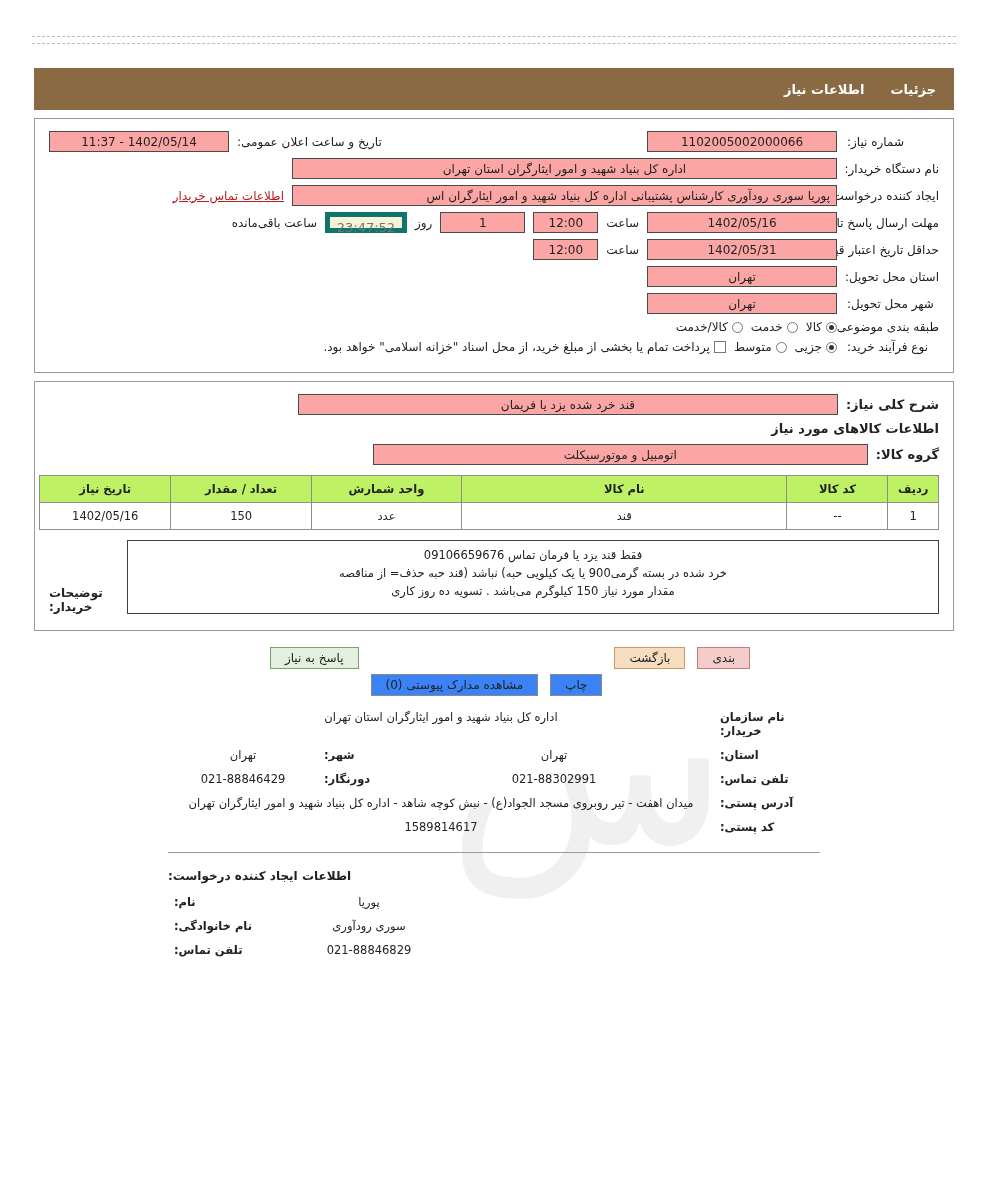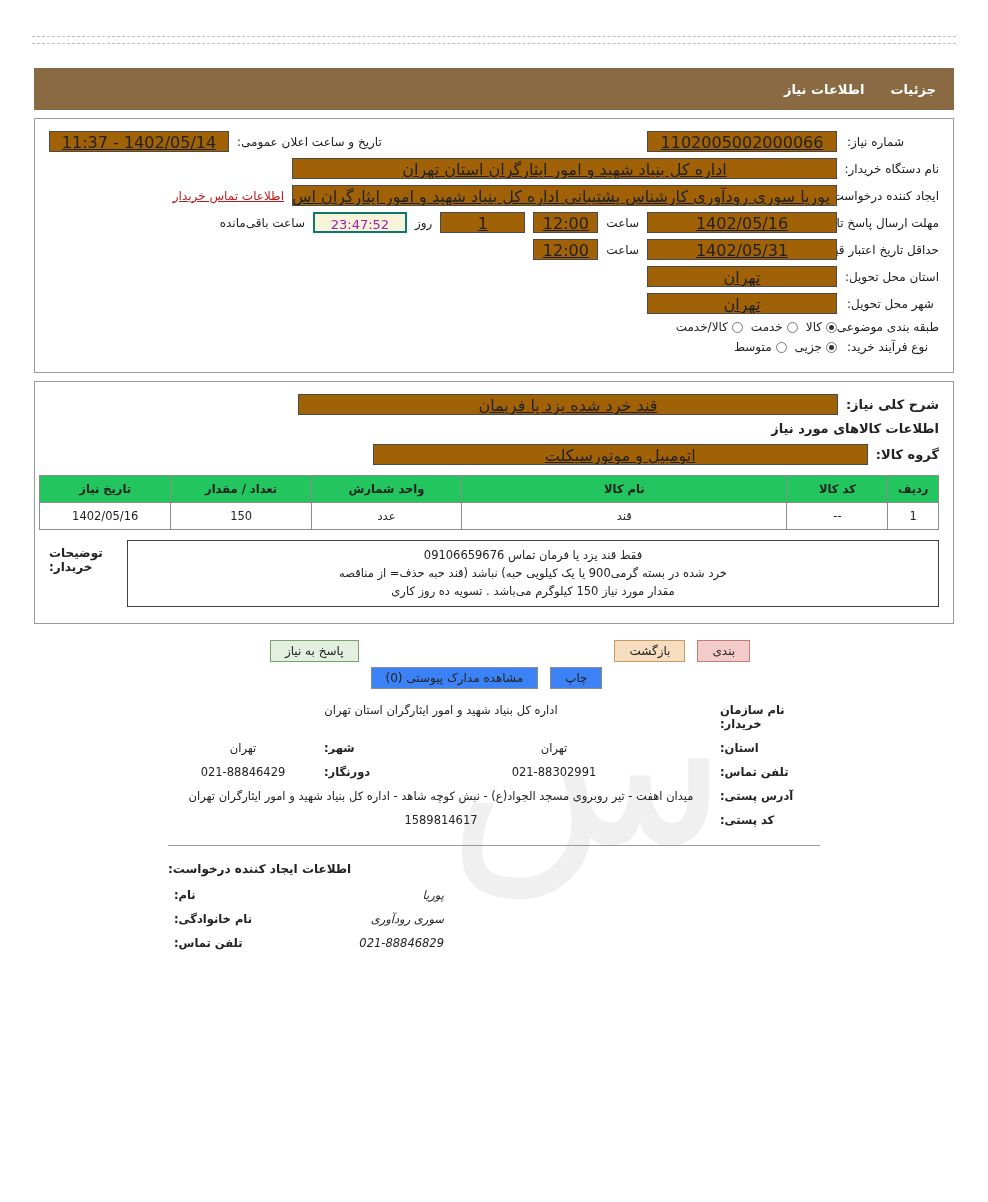--- a/index.html
+++ b/index.html
@@ -84,55 +84,54 @@
     white-space: nowrap;
   }
   .lbl-w {
     width: 92px;
     flex: 0 0 92px;
     text-align: left;
     padding-left: 2px;
   }
   .box {
     border: 1px solid #4a4a4a;
-    background: #a16207;
+    background: #fca5a5;
     height: 21px;
     line-height: 21px;
     padding: 0 6px;
-    font-size: 16px;
+    font-size: 12px;
     text-align: center;
     box-sizing: border-box;
     overflow: hidden;
     white-space: nowrap;
-    text-decoration: underline;
   }
   .box.right { text-align: right; }
   .w190 { width: 190px; }
   .w180 { width: 180px; }
   .w85  { width: 85px; }
   .w65  { width: 65px; }
   .w545 { width: 545px; }
   .w540 { width: 540px; }
   .w495 { width: 495px; }
   .link {
     color: #b91c1c;
     text-decoration: underline;
     font-size: 12px;
     cursor: pointer;
     white-space: nowrap;
   }
   .timer {
-    border: 2px solid #0f766e;
+    border: 5px solid #0f766e;
     background: #f7f3d8;
     height: 21px;
     line-height: 21px;
-    width: 94px;
+    width: 82px;
     text-align: center;
     font-size: 13px;
-    color: #a21caf;
+    color: #737373;
     box-sizing: border-box;
   }
   .mini-lbl { font-size: 12px; white-space: nowrap; }
   .radios { display: flex; align-items: center; gap: 4px; }
   .radio {
     width: 11px; height: 11px; border-radius: 50%;
     border: 1px solid #777; background: #fff; display: inline-block;
     position: relative; box-sizing: border-box;
   }
   .radio.on::after {
@@ -154,21 +153,21 @@
     font-size: 13px;
     white-space: nowrap;
   }
   table.items {
     width: 900px;
     margin: 10px auto 0 auto;
     border-collapse: collapse;
     font-size: 11.5px;
   }
   table.items th {
-    background: #22c55e;
+    background: #bef264;
     border: 1px solid #8d8d8d;
     height: 24px;
     font-weight: bold;
     color: #222;
   }
   table.items td {
     border: 1px solid #8d8d8d;
     height: 24px;
     text-align: center;
     background: #fff;
@@ -188,20 +187,21 @@
     line-height: 1.55;
     text-align: center;
   }
   .desc-lbl {
     width: 70px;
     flex: 0 0 70px;
     font-weight: bold;
     font-size: 12px;
     text-align: left;
     padding-top: 6px;
+    margin-top: 40px;
   }
   .btnbar {
     display: flex;
     justify-content: center;
     gap: 12px;
     margin: 16px 0 0 0;
   }
   .btn {
     border: 1px solid #8a8a8a;
     height: 22px;
@@ -278,22 +278,21 @@
   .c2key {
     width: 120px;
     flex: 0 0 120px;
     font-weight: bold;
     text-align: left;
     padding-left: 6px;
   }
   .c2val {
     width: 150px;
     flex: 0 0 150px;
-    text-align: right;
-    font-style: italic;
+    text-align: center;
   }
   .fill { flex: 1; }
 </style>
 </head>
 <body>
 
 <div class="watermark">
   <span class="wm1">ه</span>
   <span class="wm2">س</span>
 </div>
@@ -382,20 +381,24 @@
 
     <div class="row">
       <div class="lbl lbl-w">نوع فرآیند خرید:</div>
       <div class="radios">
         <span class="radio on"></span>
         <span class="mini-lbl">جزیی</span>
       </div>
       <div class="radios">
         <span class="radio"></span>
         <span class="mini-lbl">متوسط</span>
+      </div>
+      <div class="radios">
+        <span class="cbox"></span>
+        <span class="mini-lbl">پرداخت تمام یا بخشی از مبلغ خرید، از محل اسناد "خزانه اسلامی" خواهد بود.</span>
       </div>
       <div class="fill"></div>
     </div>
 
   </div>
 
   <div class="panel">
 
     <div class="row">
       <div class="sec-title-lbl">شرح کلی نیاز:</div>

